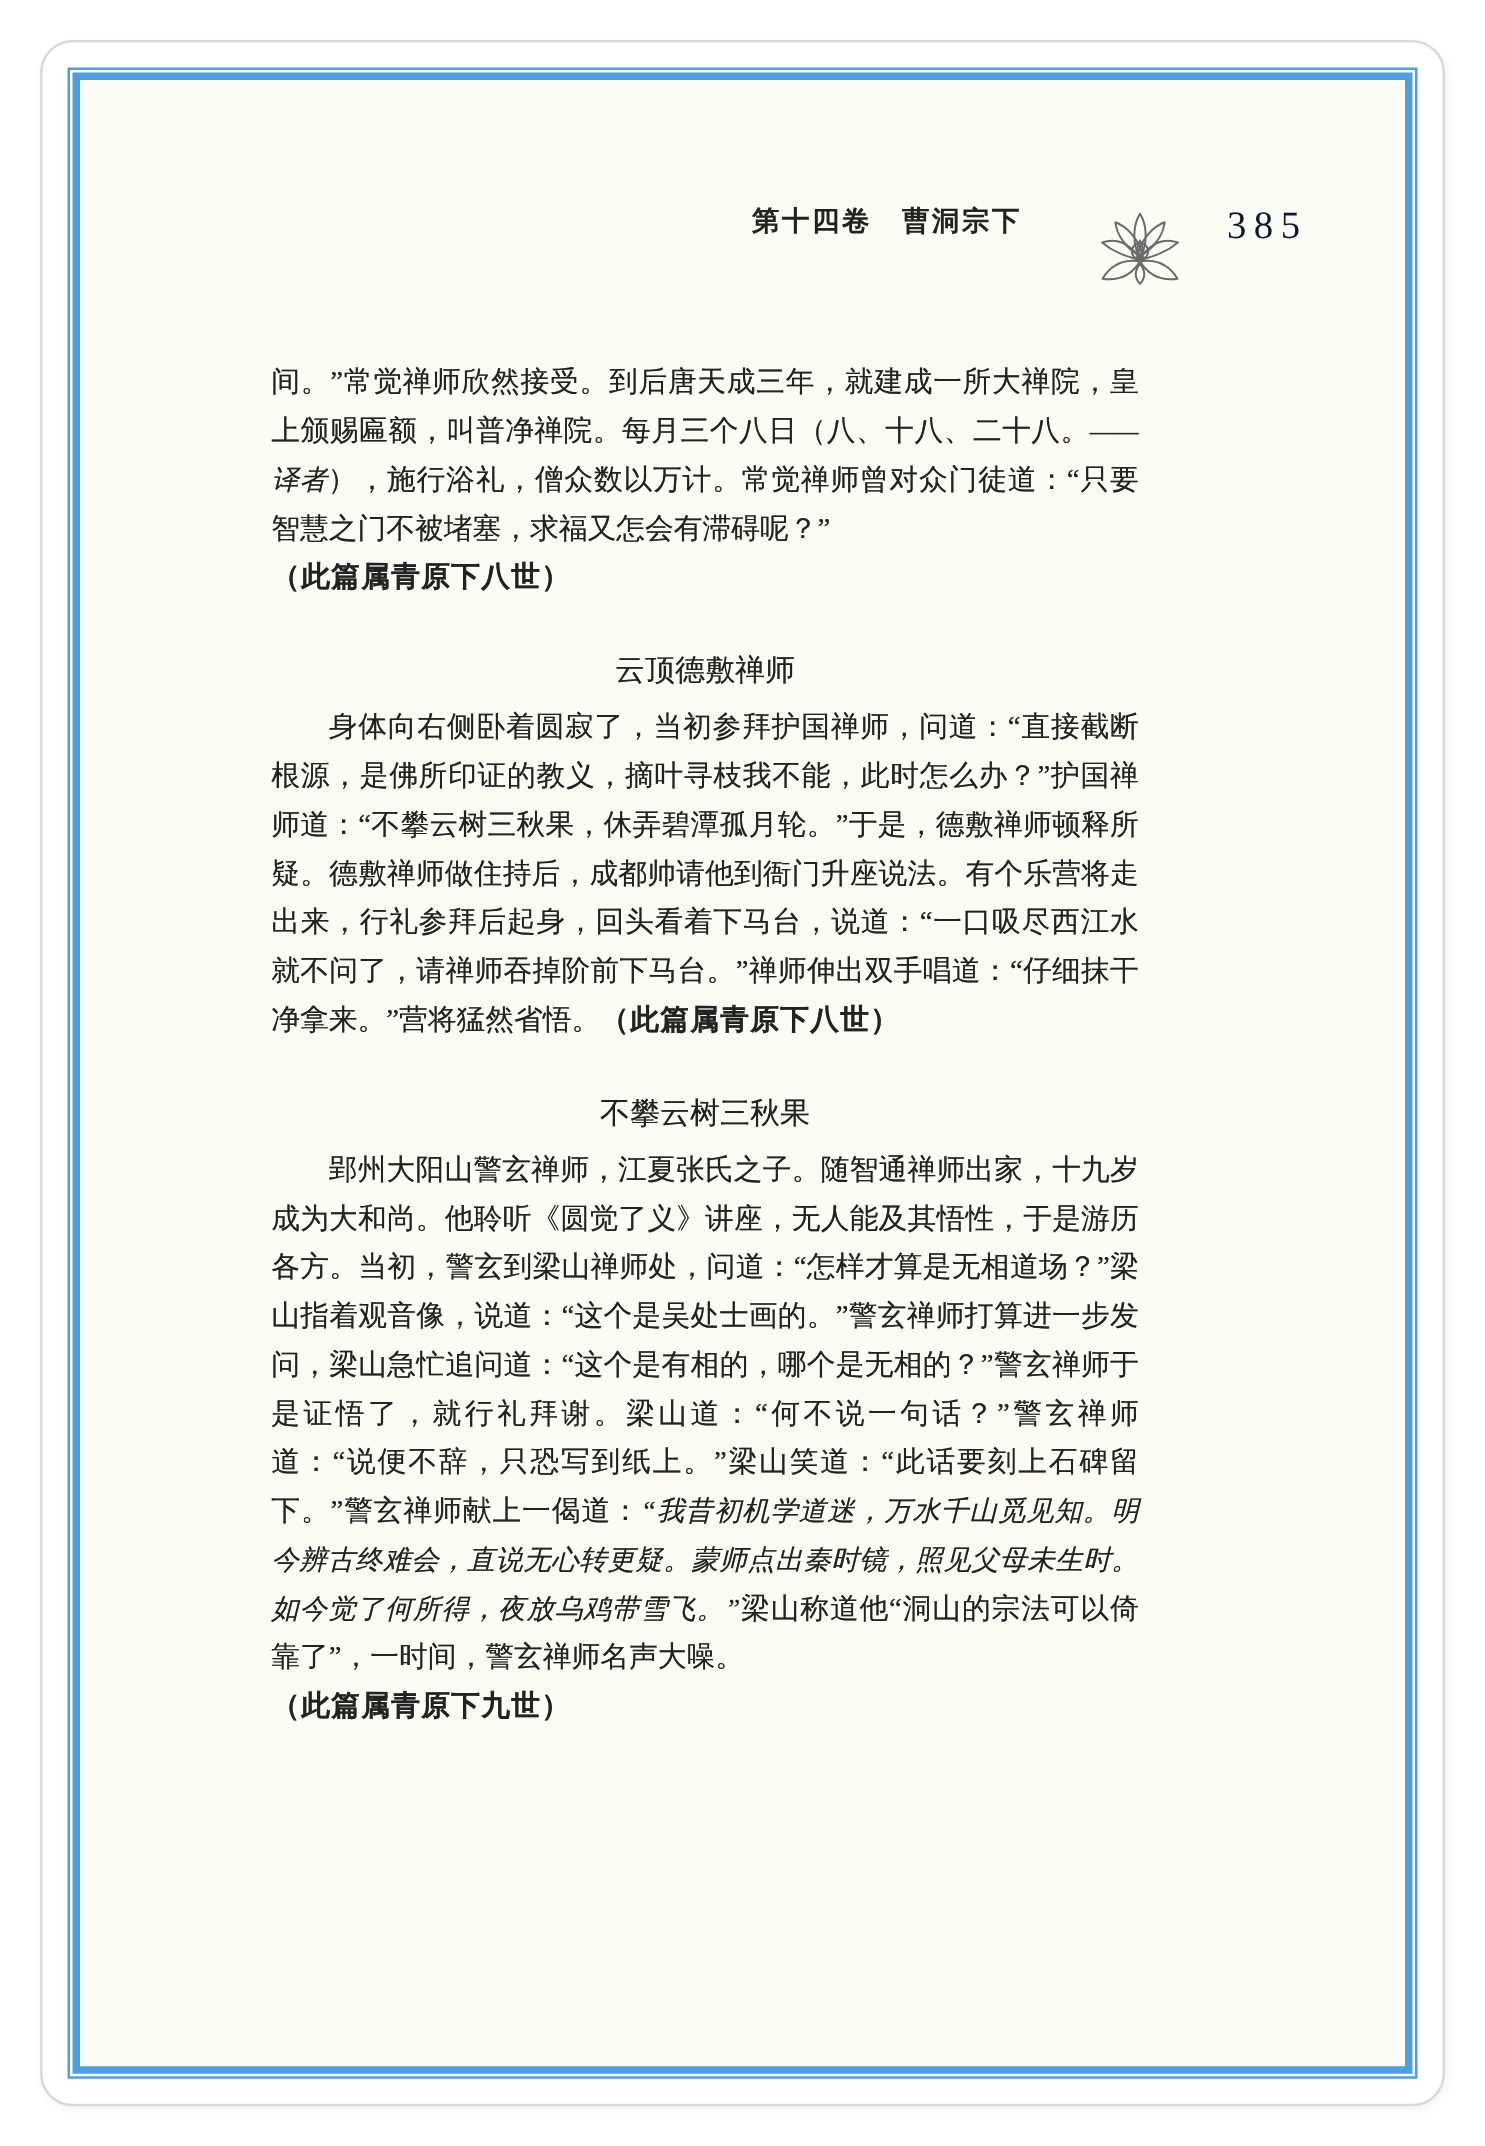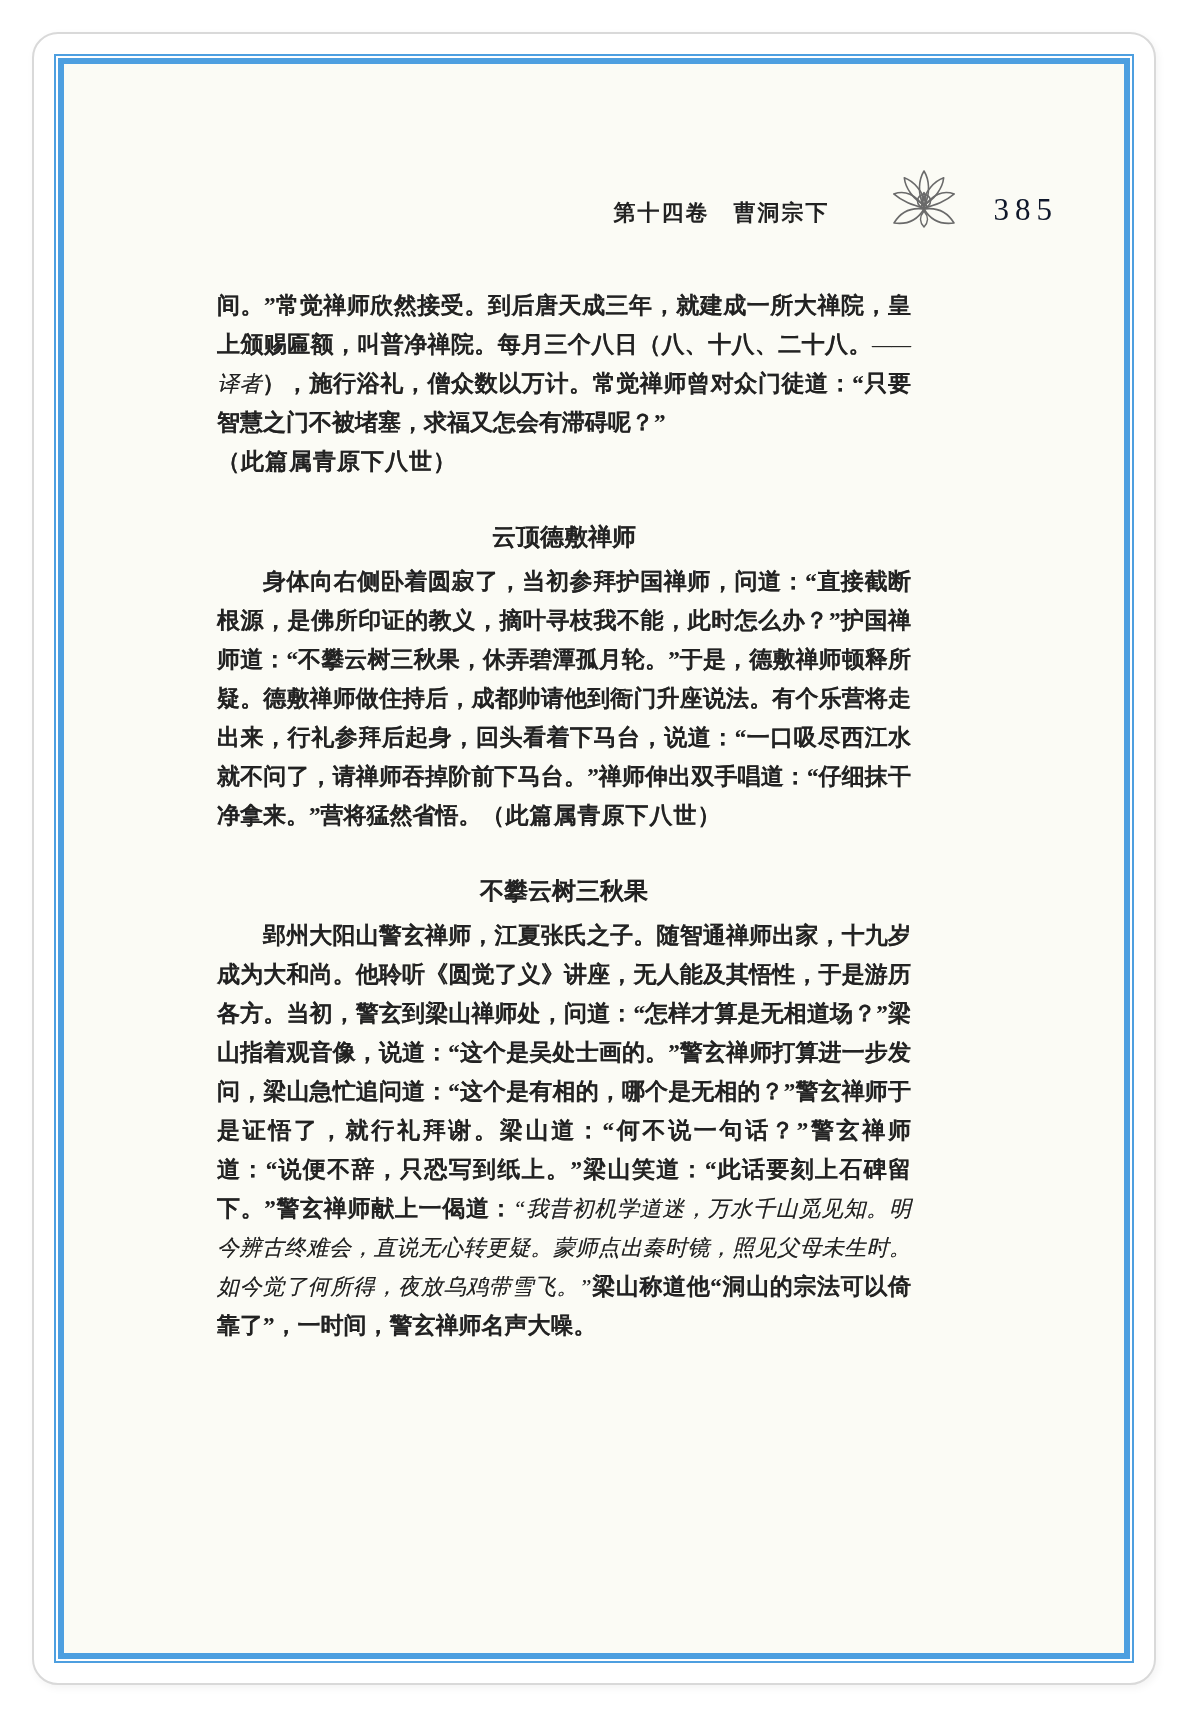--- a/index.html
+++ b/index.html
@@ -20,22 +20,22 @@
     border: 2px solid var(--frame-blue, #4d9fe0);
   }
   .frame-inner {
     position: absolute; inset: 2px;
     border: 6px solid var(--frame-blue, #4d9fe0);
     background: var(--page-background, #fbfbf5);
   }
   .content { position: absolute; inset: 0; }
 
   .page-header {
-    position: absolute; top: 98px; right: 66px;
-    display: flex; align-items: flex-end;
+    position: absolute; top: 98px; right: 78px;
+    display: flex; align-items: flex-start;
     color: var(--text, #222222);
   }
   .header-title {
     font-weight: 700;
     font-size: 22px;
     letter-spacing: 2px;
     white-space: nowrap;
   }
   .header-title .vol { margin-right: 24px; }
   .lotus { margin: 0 26px 0 50px; display: block; }
@@ -61,21 +61,21 @@
     font-size: 24px; font-weight: 700;
     margin: 34px 0 6px 0 !important;
     text-align: center;
   }
   .blk-caption {
     font-family: "Liberation Sans", "DejaVu Sans", sans-serif;
     font-weight: 700;
     letter-spacing: 1px;
     text-align: left;
   }
-  .seg-normal { font-weight: 700; }
+  .seg-normal { font-weight: 400; }
   .seg-bold {
     font-family: Liberation Mono, monospace;
     font-weight: 700;
     letter-spacing: 1px;
   }
   .seg-verse { font-style: italic; font-size: 22px; }
 </style>
 </head>
 <body>
 
@@ -105,18 +105,19 @@
           <div class="page-num">385</div>
         </div>
 
         <main class="page-body">
             <p class="blk-paragraph"><span class="seg-normal">间。”常觉禅师欣然接受。到后唐天成三年，就建成一所大禅院，皇上颁赐匾额，叫普净禅院。每月三个八日（八、十八、二十八。</span><span class="seg-verse">——译者</span><span class="seg-normal">），施行浴礼，僧众数以万计。常觉禅师曾对众门徒道：“只要智慧之门不被堵塞，求福又怎会有滞碍呢？”</span></p>
             <p class="blk-caption"><span class="seg-bold">（此篇属青原下八世）</span></p>
             <h2 class="blk-heading"><span class="seg-normal">云顶德敷禅师</span></h2>
             <p class="blk-paragraph indent"><span class="seg-normal">身体向右侧卧着圆寂了，当初参拜护国禅师，问道：“直接截断根源，是佛所印证的教义，摘叶寻枝我不能，此时怎么办？”护国禅师道：“不攀云树三秋果，休弄碧潭孤月轮。”于是，德敷禅师顿释所疑。德敷禅师做住持后，成都帅请他到衙门升座说法。有个乐营将走出来，行礼参拜后起身，回头看着下马台，说道：“一口吸尽西江水就不问了，请禅师吞掉阶前下马台。”禅师伸出双手唱道：“仔细抹干净拿来。”营将猛然省悟。</span><span class="seg-bold">（此篇属青原下八世）</span></p>
             <h2 class="blk-heading"><span class="seg-normal">不攀云树三秋果</span></h2>
             <p class="blk-paragraph indent"><span class="seg-normal">郢州大阳山警玄禅师，江夏张氏之子。随智通禅师出家，十九岁成为大和尚。他聆听《圆觉了义》讲座，无人能及其悟性，于是游历各方。当初，警玄到梁山禅师处，问道：“怎样才算是无相道场？”梁山指着观音像，说道：“这个是吴处士画的。”警玄禅师打算进一步发问，梁山急忙追问道：“这个是有相的，哪个是无相的？”警玄禅师于是证悟了，就行礼拜谢。梁山道：“何不说一句话？”警玄禅师道：“说便不辞，只恐写到纸上。”梁山笑道：“此话要刻上石碑留下。”警玄禅师献上一偈道：</span><span class="seg-verse">“我昔初机学道迷，万水千山觅见知。明今辨古终难会，直说无心转更疑。蒙师点出秦时镜，照见父母未生时。如今觉了何所得，夜放乌鸡带雪飞。”</span><span class="seg-normal">梁山称道他“洞山的宗法可以倚靠了”，一时间，警玄禅师名声大噪。</span></p>
+            <p class="blk-caption"><span class="seg-bold">（此篇属青原下九世）</span></p>
           </main>
 
       </div>
     </div>
   </div>
 </div>
 
 </body></html>

